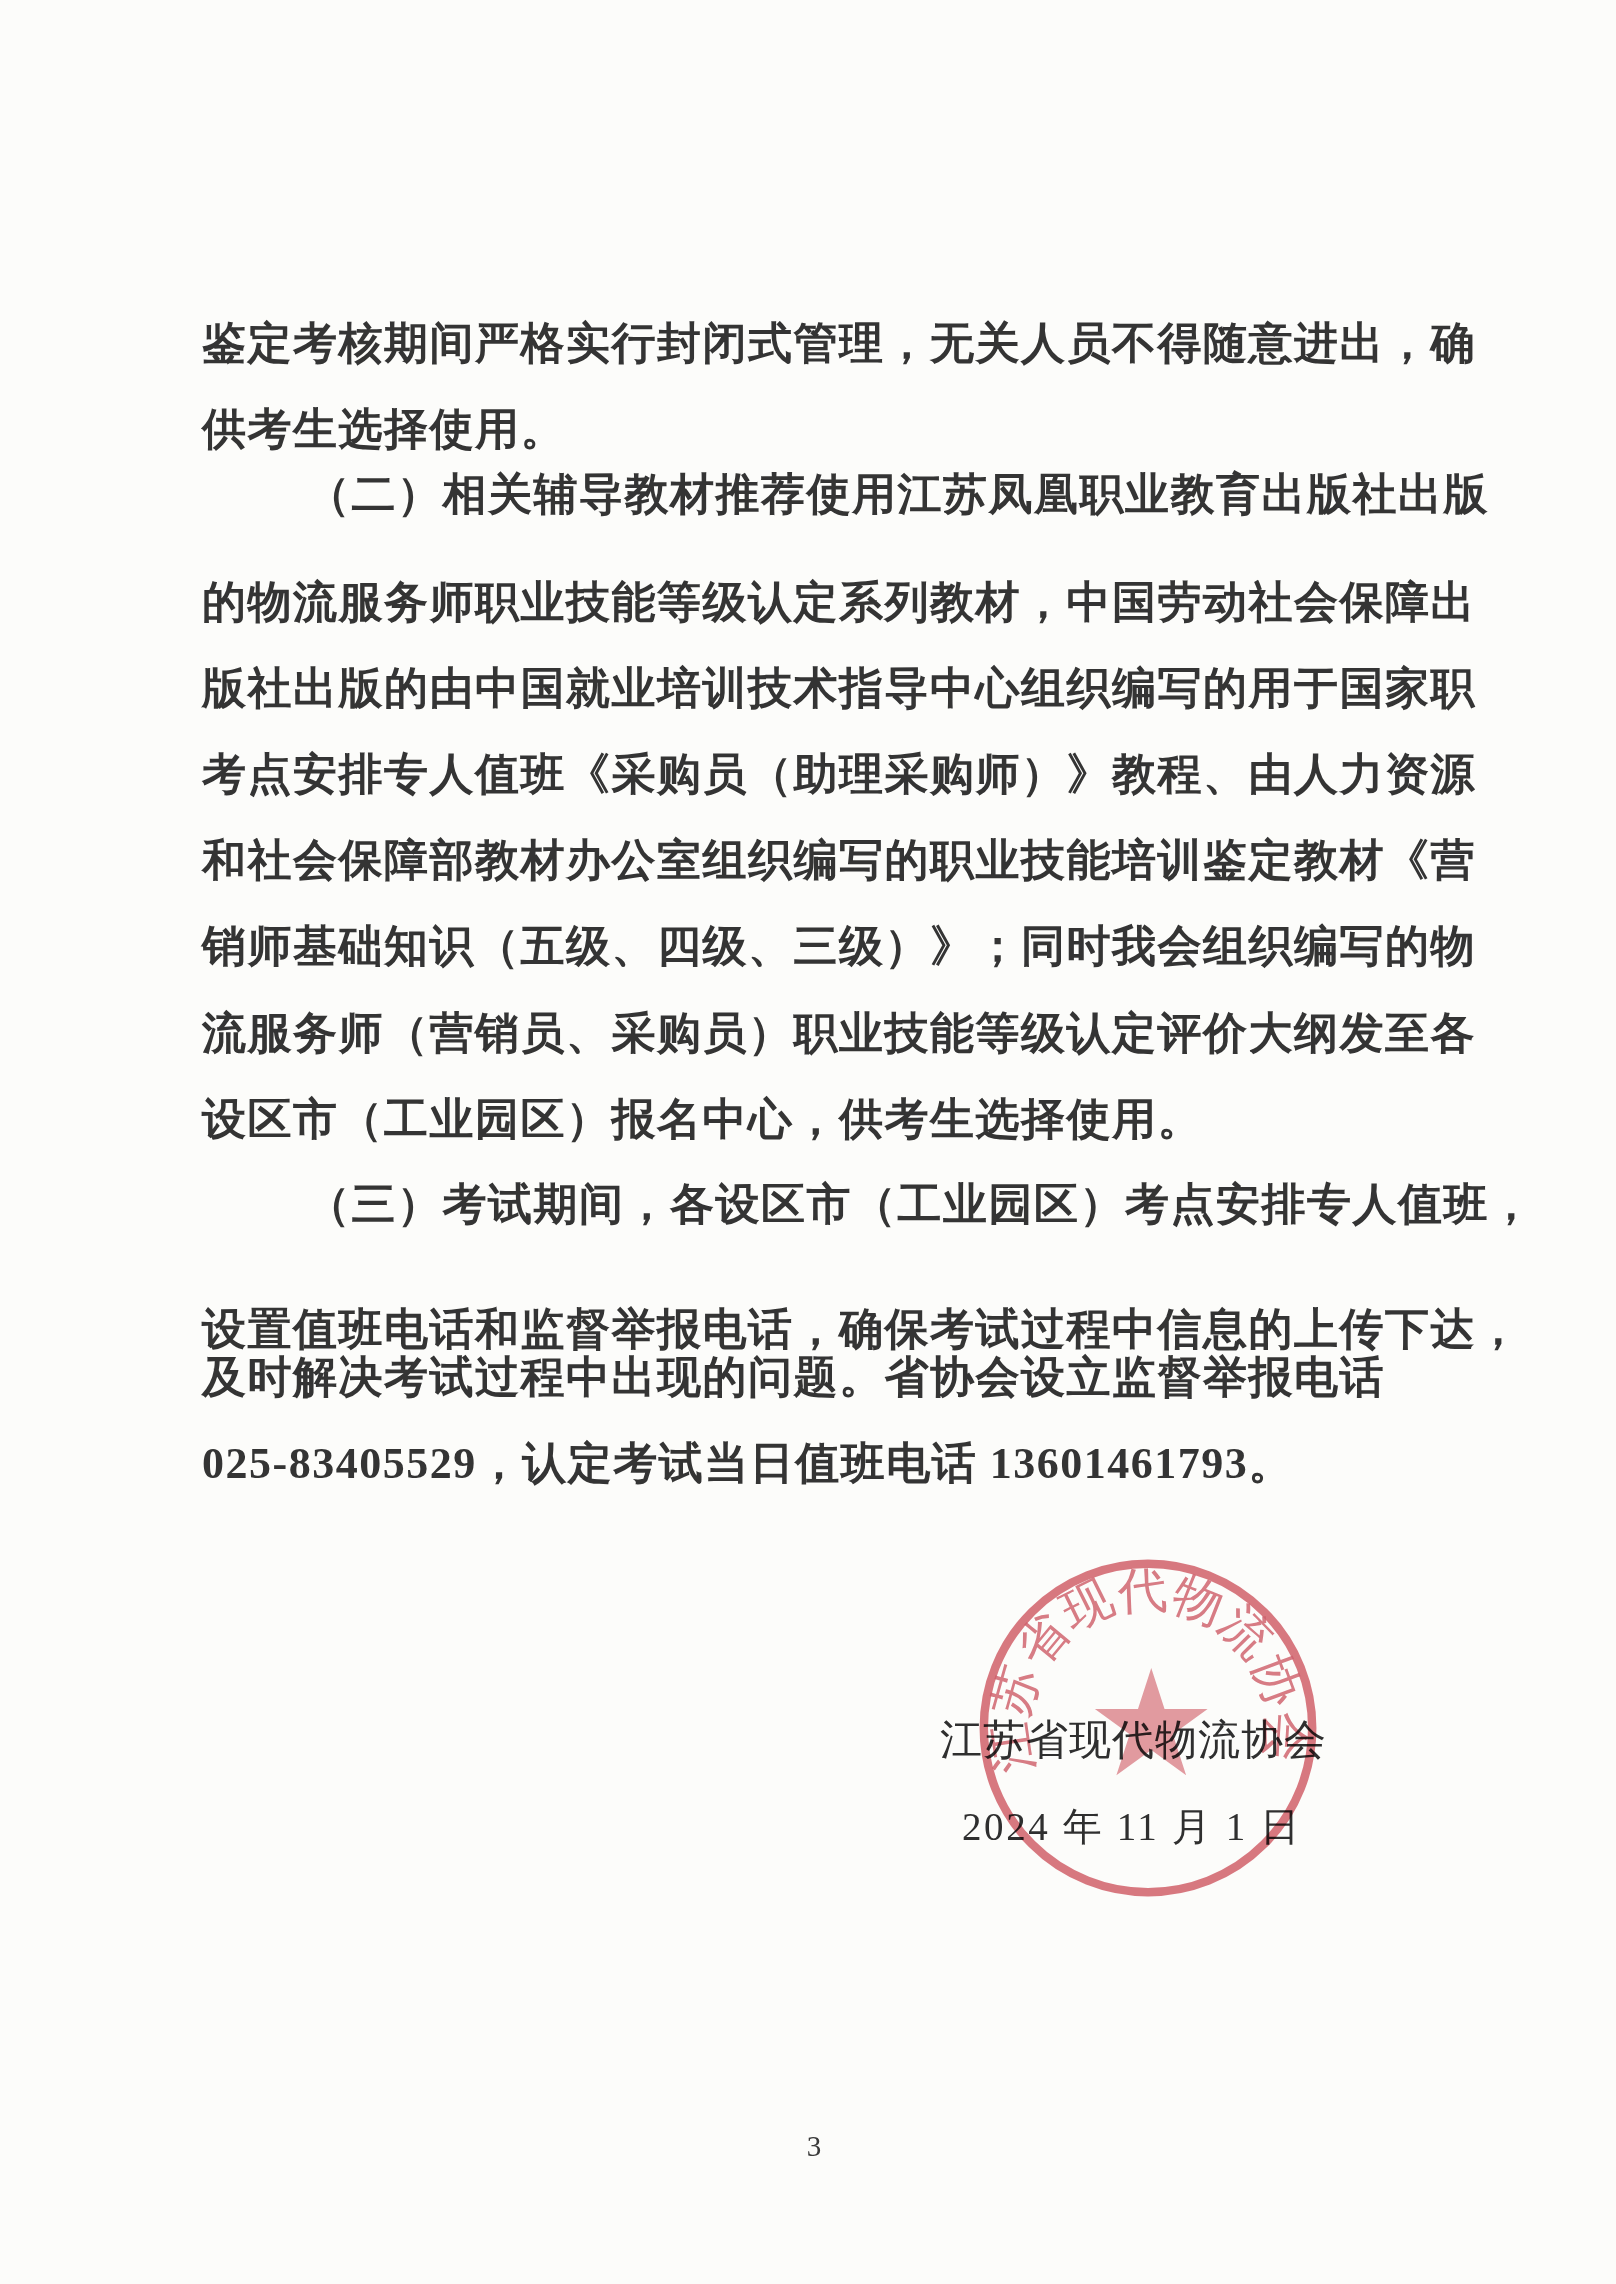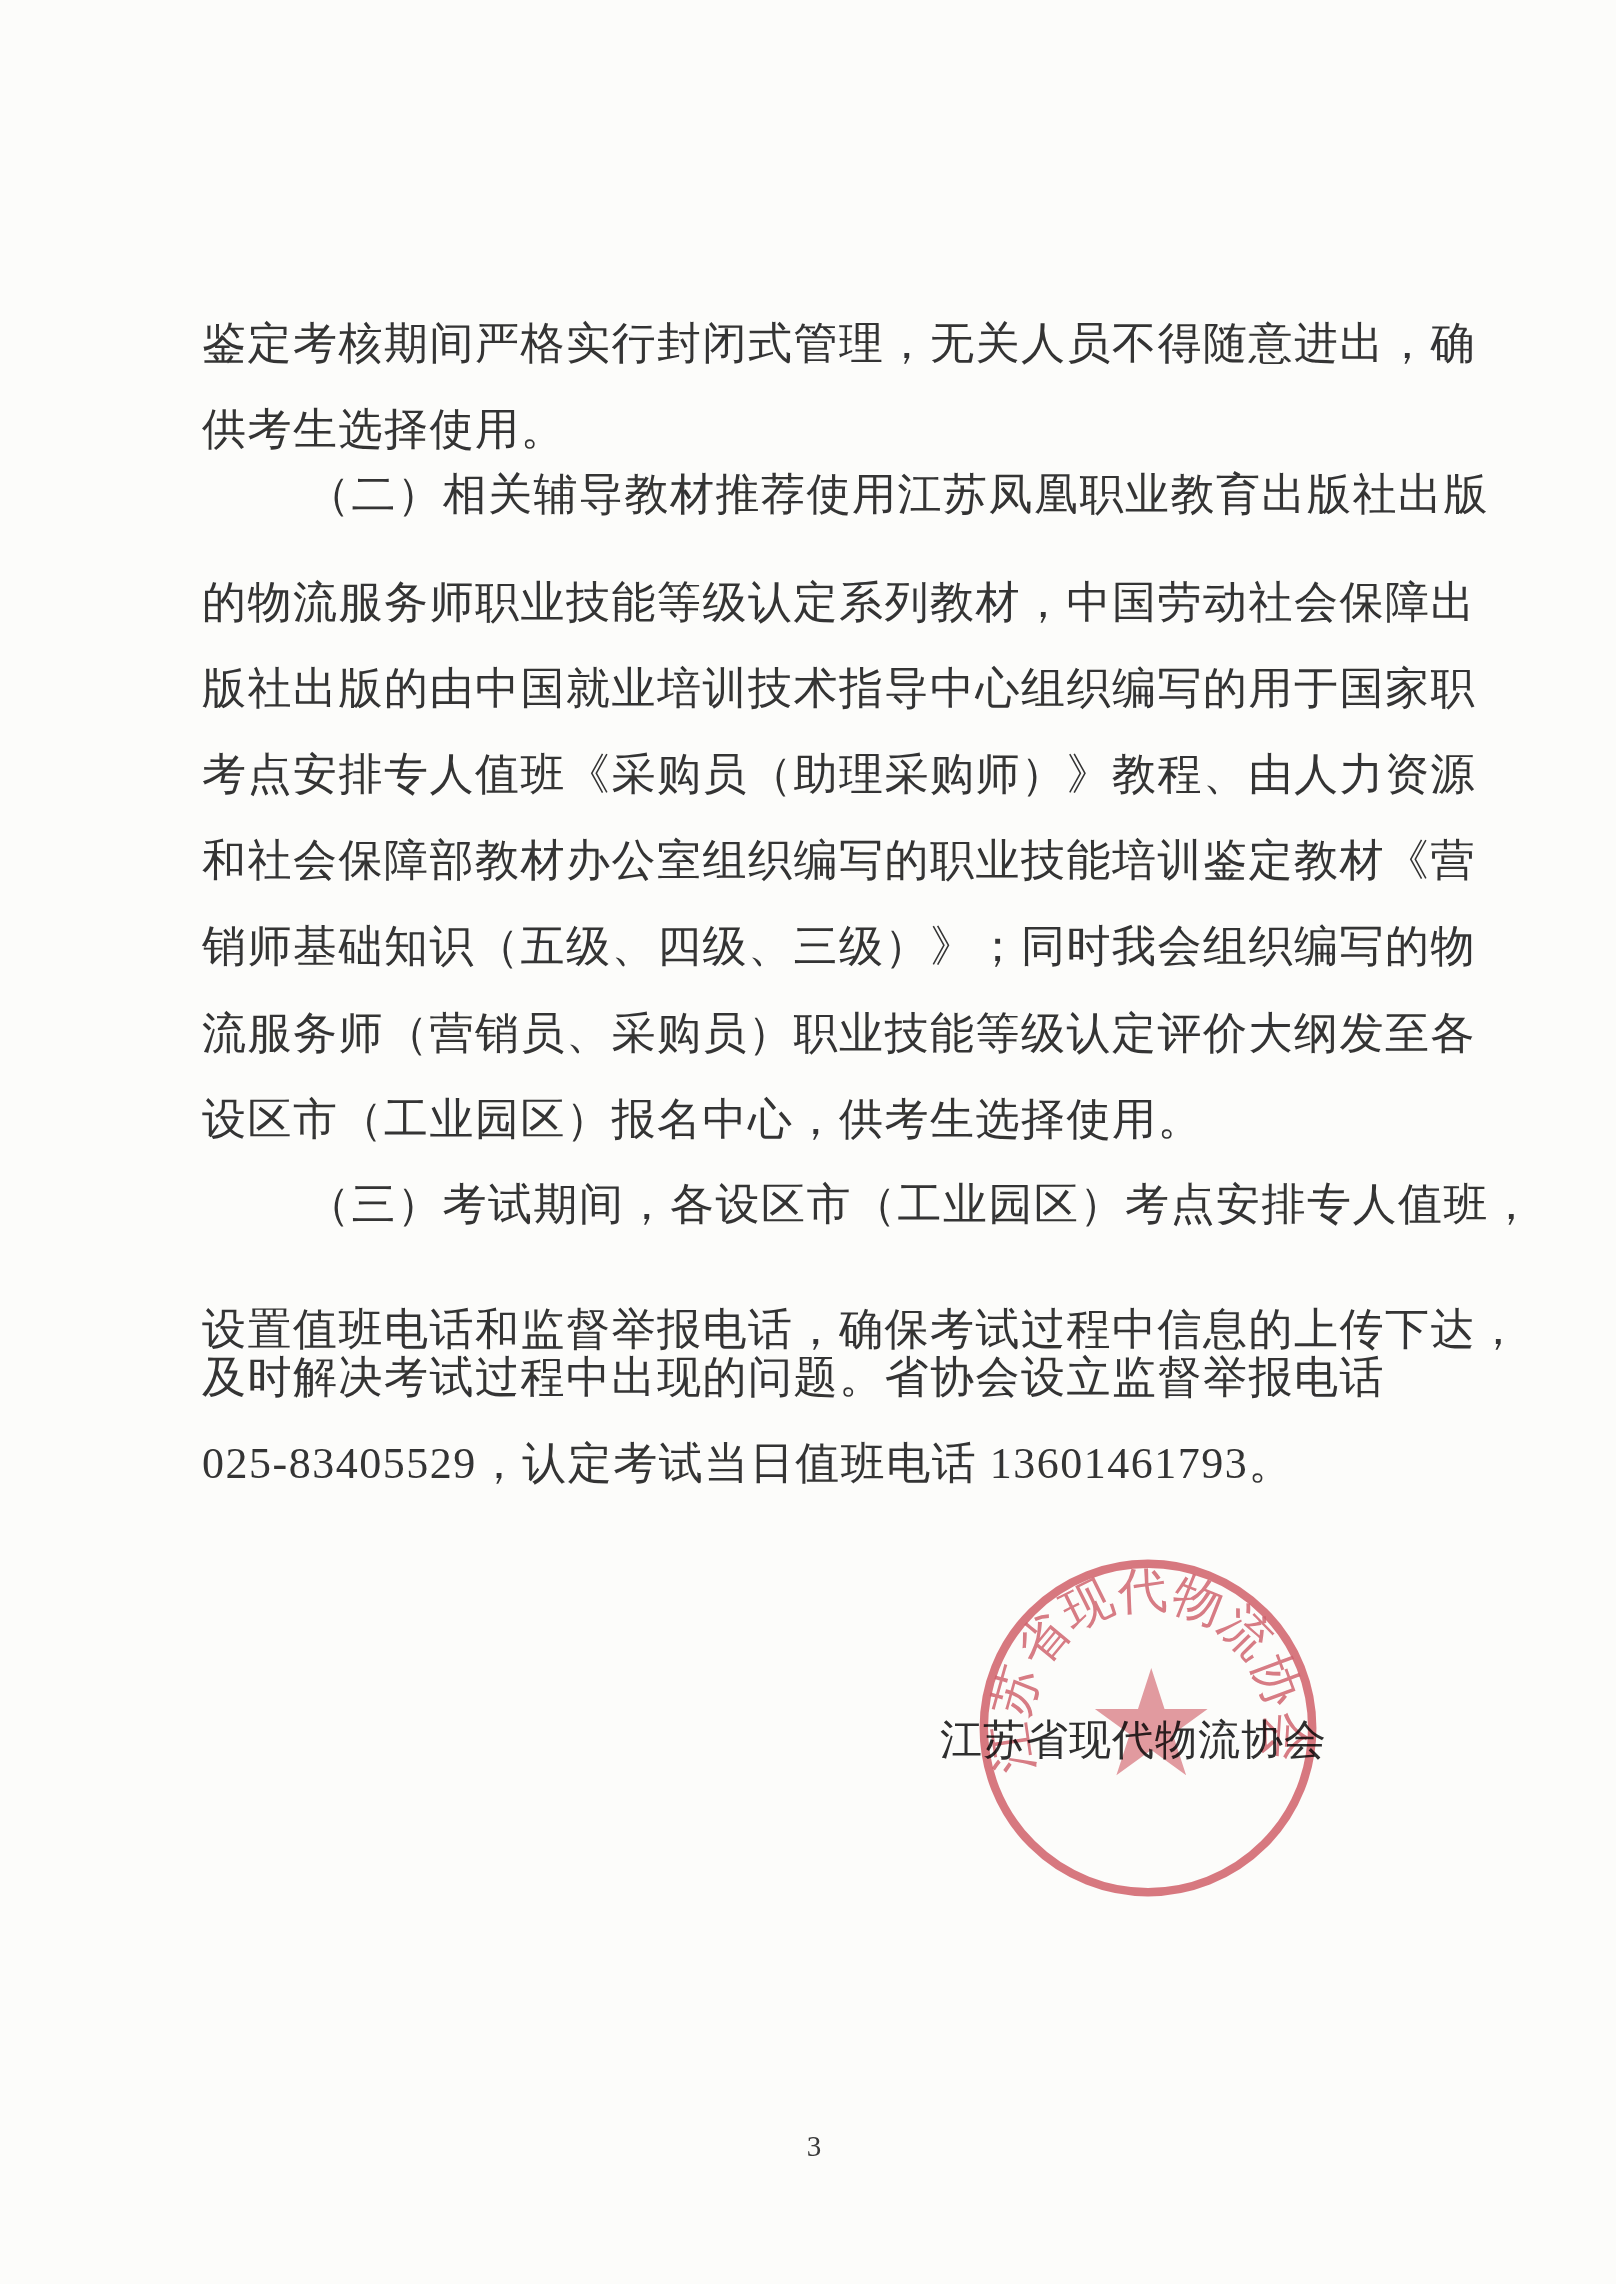--- a/index.html
+++ b/index.html
@@ -19,21 +19,21 @@
   
   .line {
     position: absolute;
     left: 202px;
     width: 1276px;
     font-size: 44px;
     line-height: 56px;
     letter-spacing: 1.5px;
     color: #343434;
     white-space: nowrap;
-    font-weight: 400;
+    font-weight: 700;
   }
   .line.indent { padding-left: 104px; }
 
   
   .org-name {
     position: absolute;
     left: 940px;
     top: 1712px;
     font-size: 42px;
     letter-spacing: 1px;
@@ -90,20 +90,21 @@
     <div class="line" style="top:919px">销师基础知识（五级、四级、三级）》；同时我会组织编写的物</div>
     <div class="line" style="top:1006px">流服务师（营销员、采购员）职业技能等级认定评价大纲发至各</div>
     <div class="line" style="top:1092px">设区市（工业园区）报名中心，供考生选择使用。</div>
     <div class="line indent" style="top:1177px">（三）考试期间，各设区市（工业园区）考点安排专人值班，</div>
     <div class="line" style="top:1302px">设置值班电话和监督举报电话，确保考试过程中信息的上传下达，</div>
     <div class="line" style="top:1350px">及时解决考试过程中出现的问题。省协会设立监督举报电话</div>
     <div class="line" style="top:1436px">025-83405529，认定考试当日值班电话 13601461793。</div>
   </div>
 
   <div class="org-name">江苏省现代物流协会</div>
+  <div class="sig-date">2024 年 11 月 1 日</div>
 
   <svg class="seal" viewBox="0 0 620 620" xmlns="http://www.w3.org/2000/svg">
 
     <circle cx="310" cy="310" r="252" fill="none" stroke="#d0545f" stroke-width="13" opacity="0.85"></circle>
 
     <polygon points="315,218 335.4,280.9 401.5,280.9 348.1,319.7 368.5,382.6 315,343.8 261.5,382.6 281.9,319.7 228.5,280.9 294.6,280.9" fill="#d9747e" opacity="0.78"></polygon>
 
     <defs>
       <path id="seal-text-arc" d="M 136.2 373.3 A 185 185 0 1 1 483.8 373.3" fill="none"></path>
     </defs>

